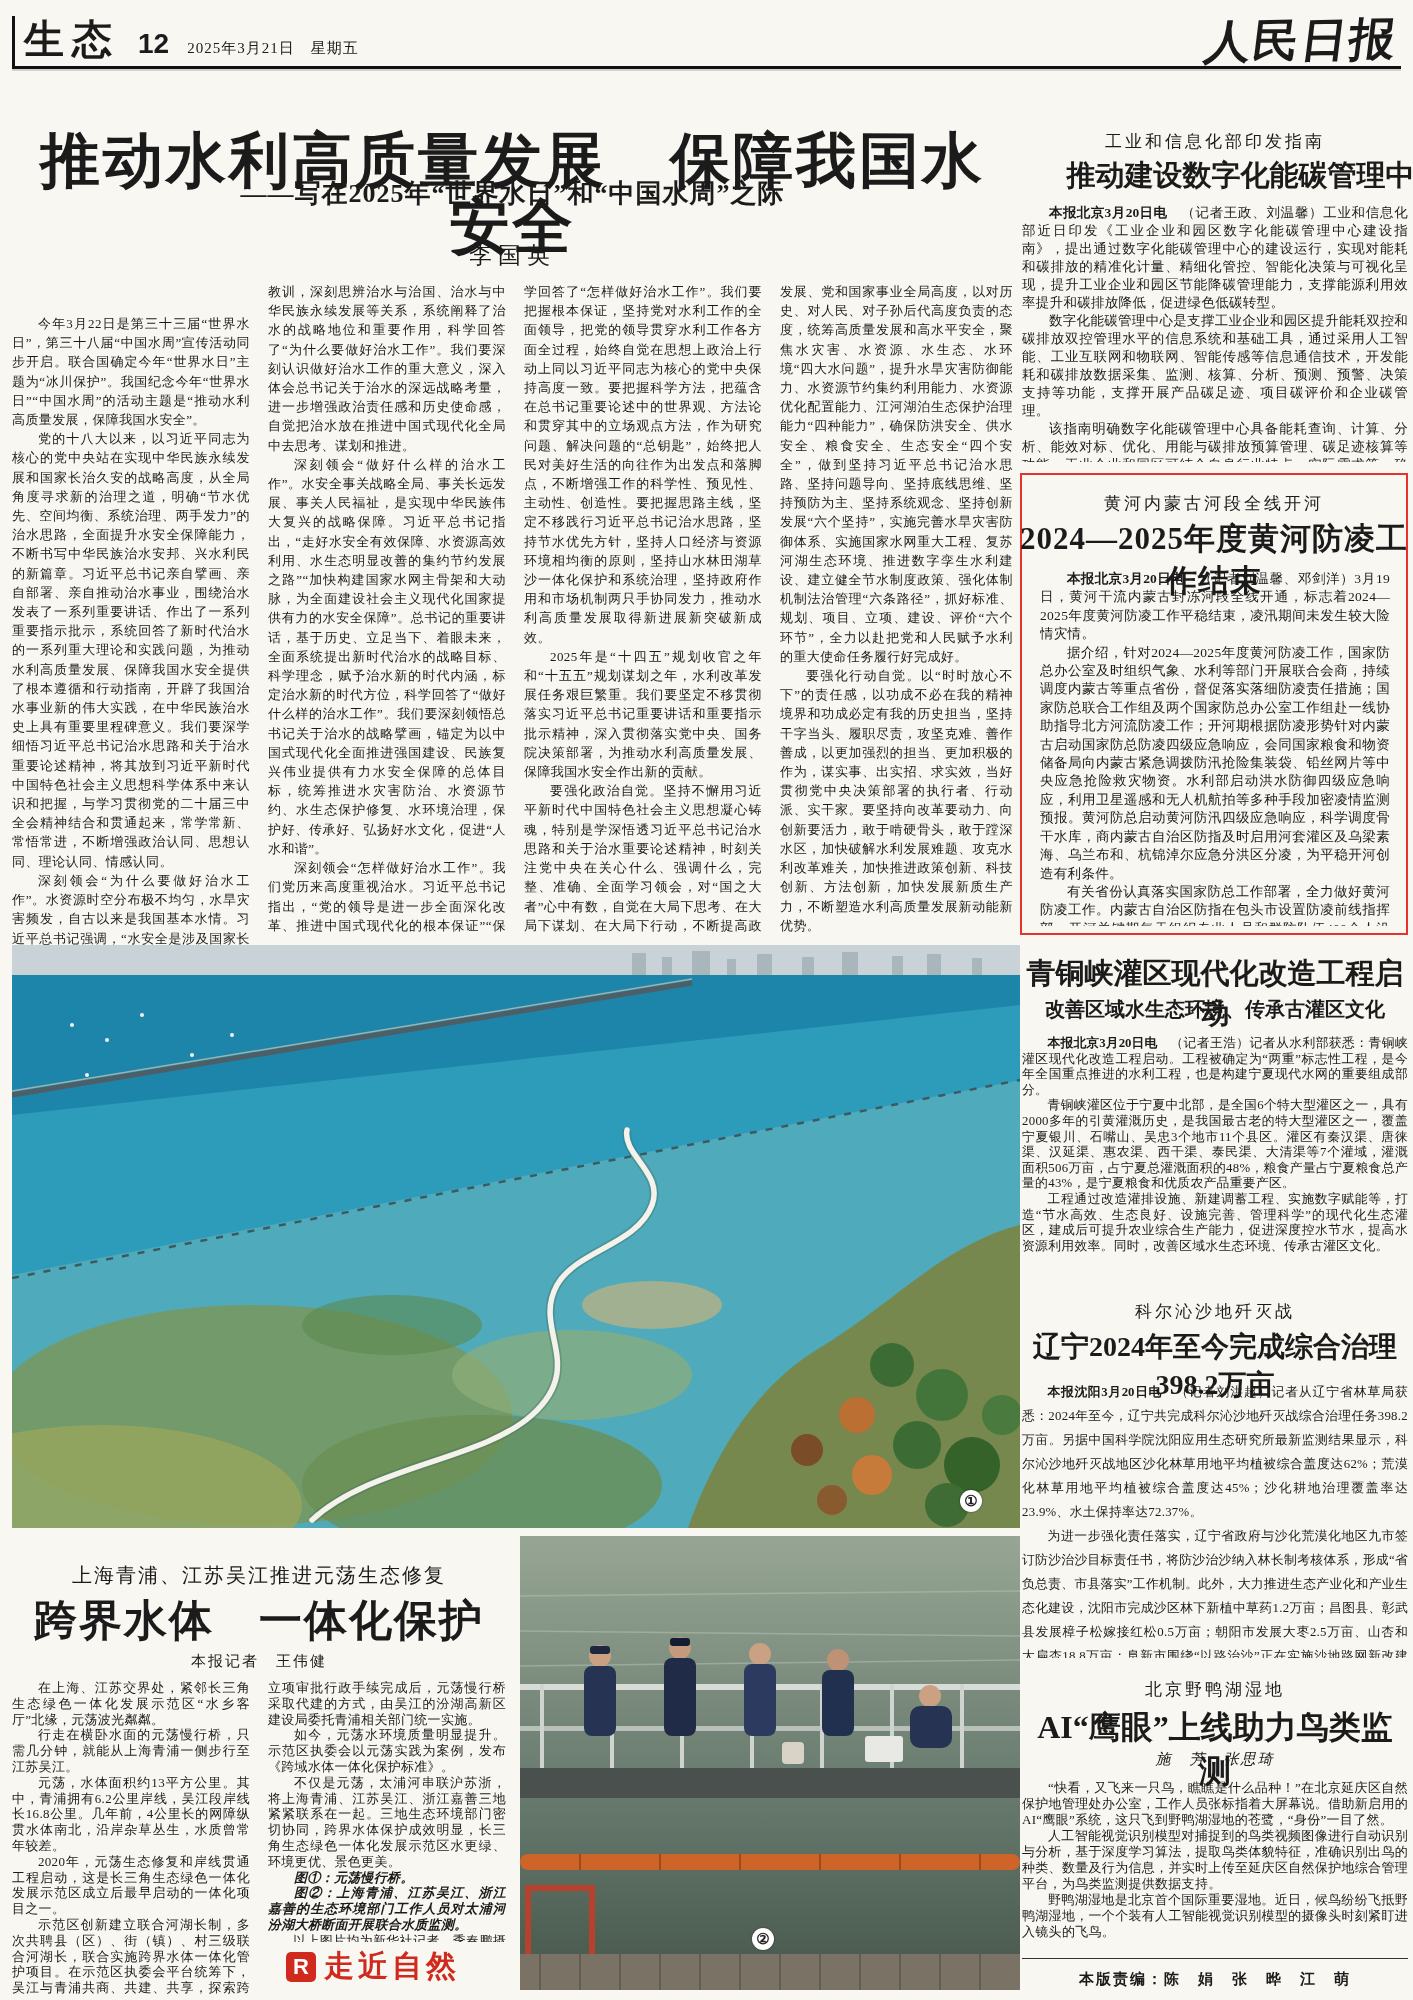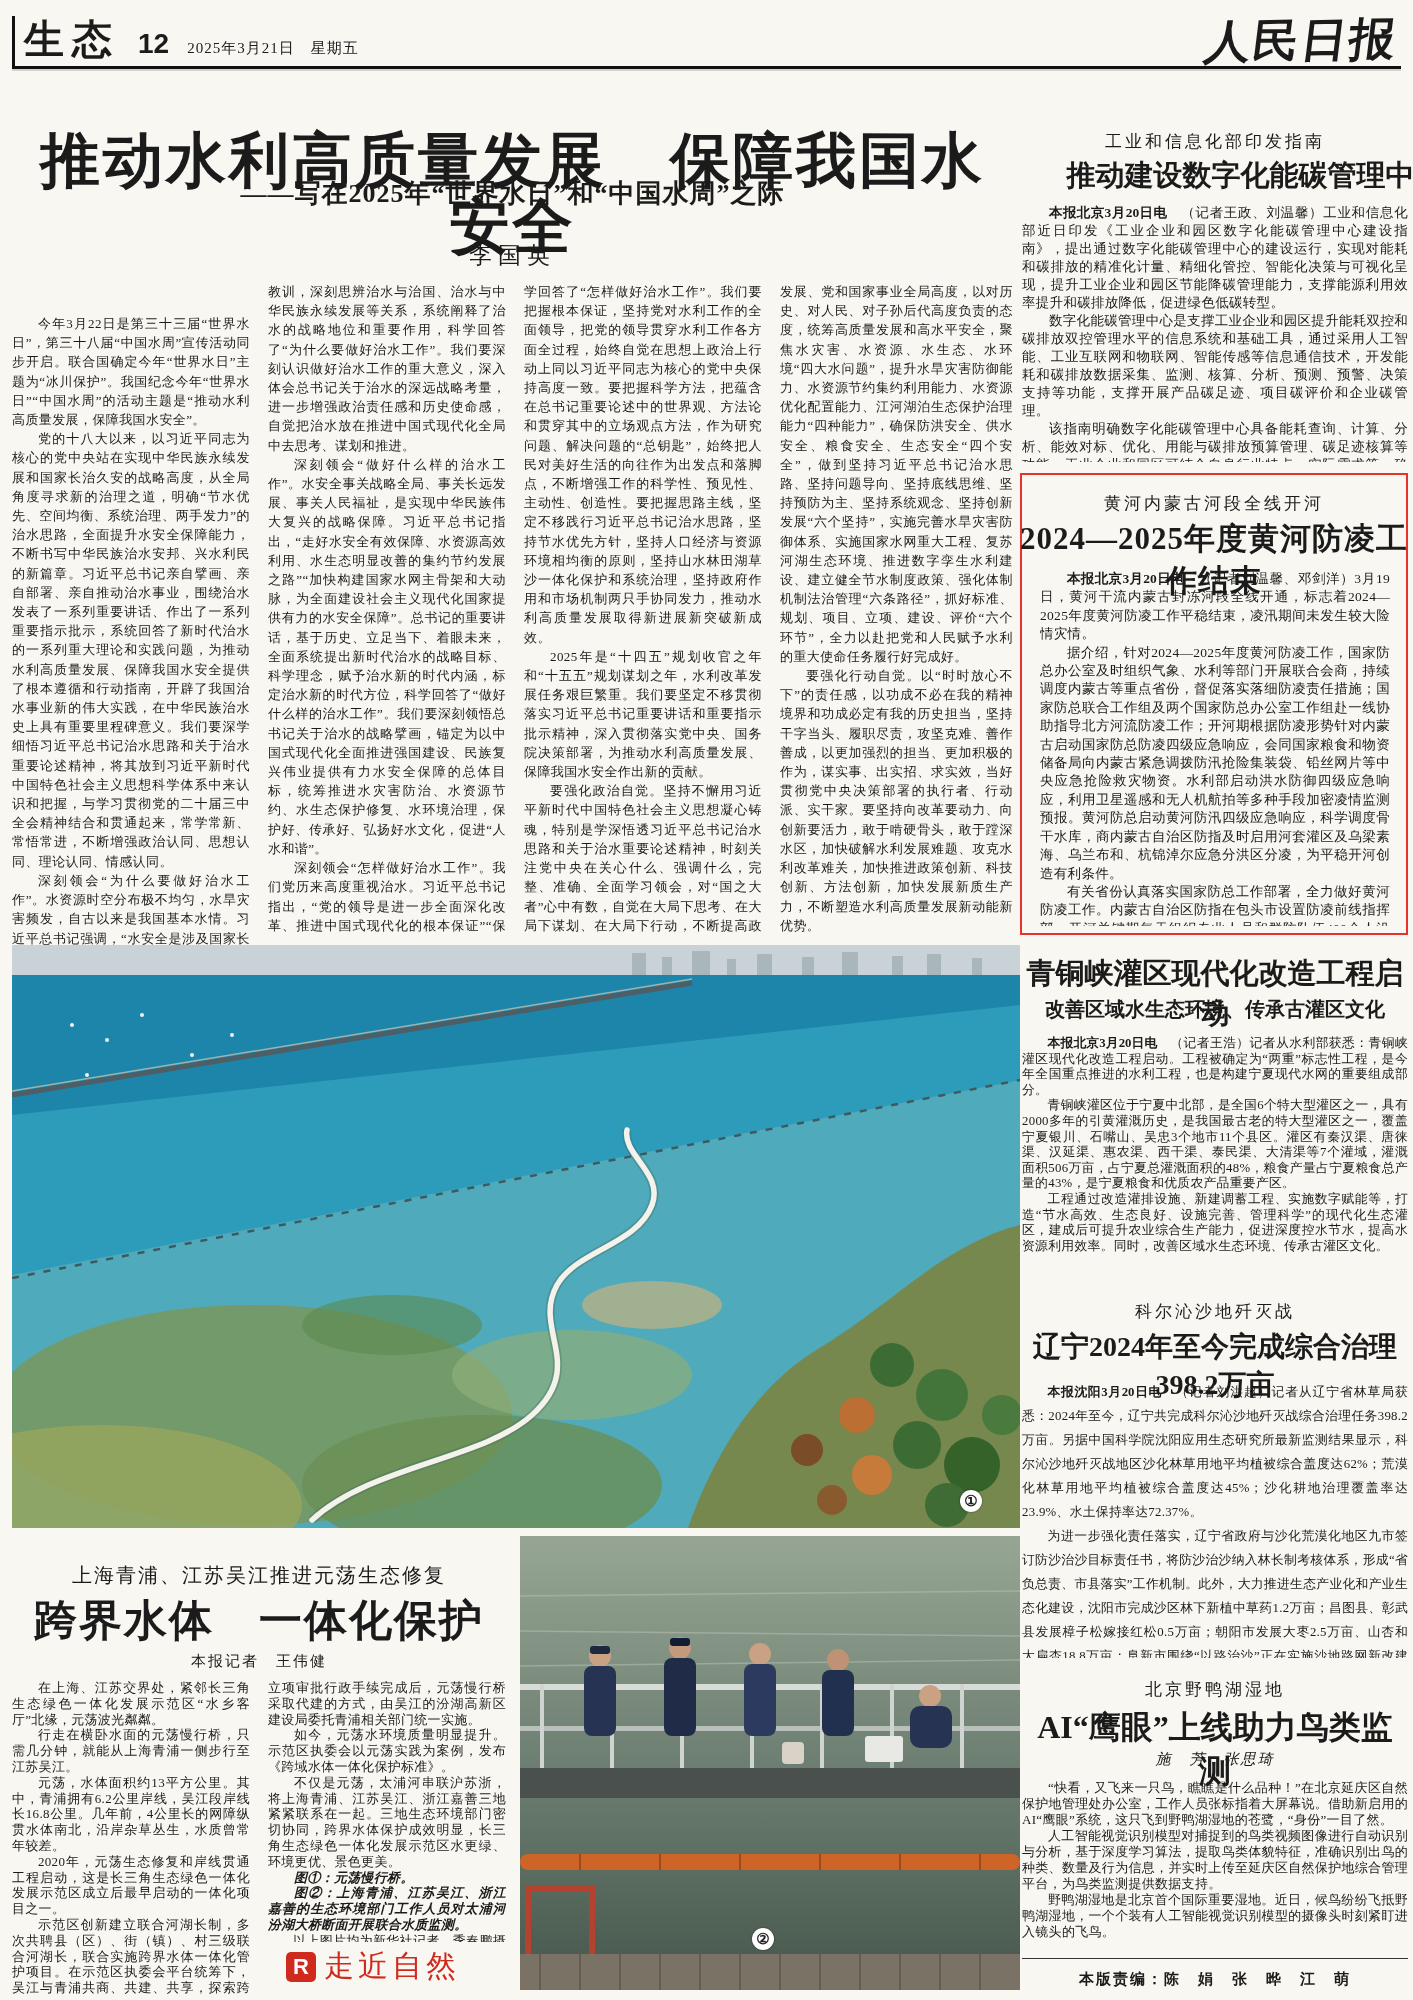--- a/index.html
+++ b/index.html
@@ -64,21 +64,21 @@
   .ba-byline{left:12px;top:1652px;width:494px;text-align:center;font-size:15px;letter-spacing:2px;}
   .ba-col{font-size:13px;line-height:15.8px;letter-spacing:.3px;text-align:justify;overflow:hidden;}
   .ba-col p{margin:0;text-indent:2em;}
   .ba-col p.cont{text-indent:0;}
   .ba-col p.caption{font-weight:700;font-style:italic;}
   .ba-col p.credit{text-align:right;text-indent:0;}
   .bcA{left:12px;top:1680px;width:238px;height:315px;}
   .bcB{left:268px;top:1680px;width:238px;height:262px;}
   .col-logo{left:286px;top:1946px;display:flex;align-items:center;gap:8px;}
   .col-logo .r-mark{width:30px;height:30px;background:#d02a1e;border-radius:5px;color:#fff;font-family:"Liberation Sans",sans-serif;font-weight:900;font-size:22px;text-align:center;line-height:30px;}
-  .col-logo .logo-text{color:#d02a1e;font-family:"Liberation Sans",sans-serif;font-weight:400;font-size:30px;letter-spacing:4px;}
+  .col-logo .logo-text{color:#d02a1e;font-family:"Liberation Sans",sans-serif;font-weight:700;font-size:30px;letter-spacing:4px;}
 
   
   .photo2{left:520px;top:1536px;width:500px;height:454px;background:#6d7f72;overflow:hidden;}
 </style>
 </head>
 <body>
 
 <div class="page">
 
   <div class="abs hdr-bracket-v"></div>

